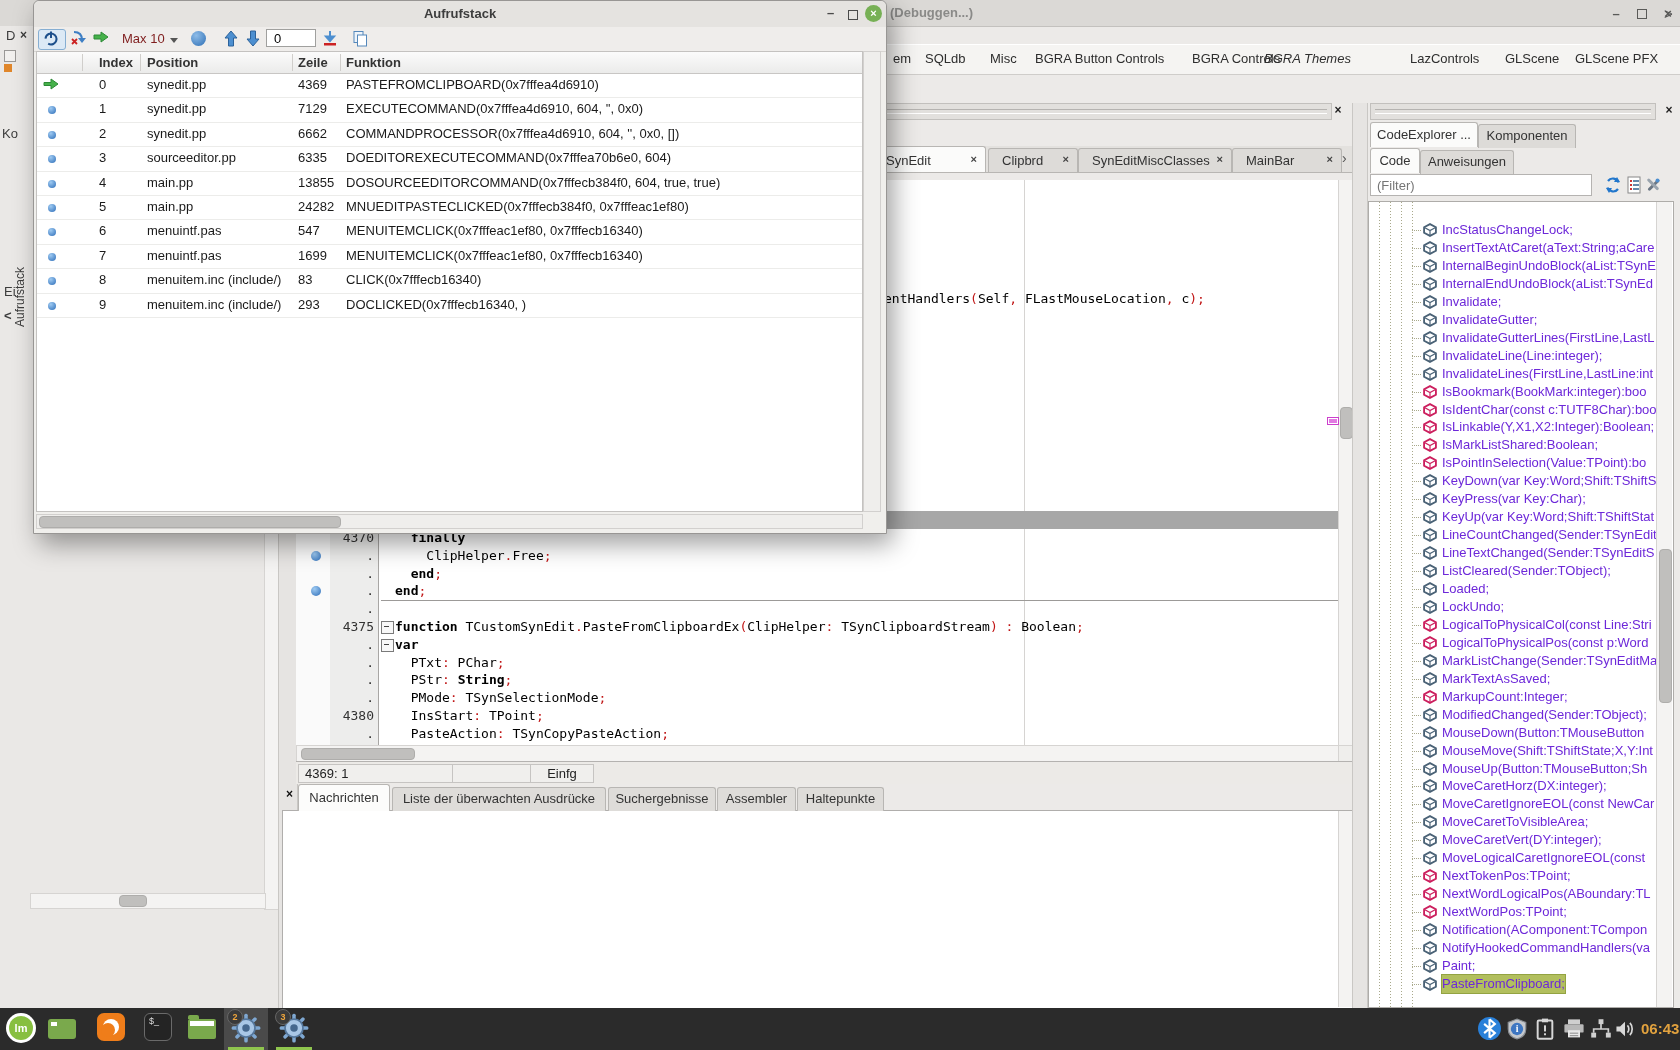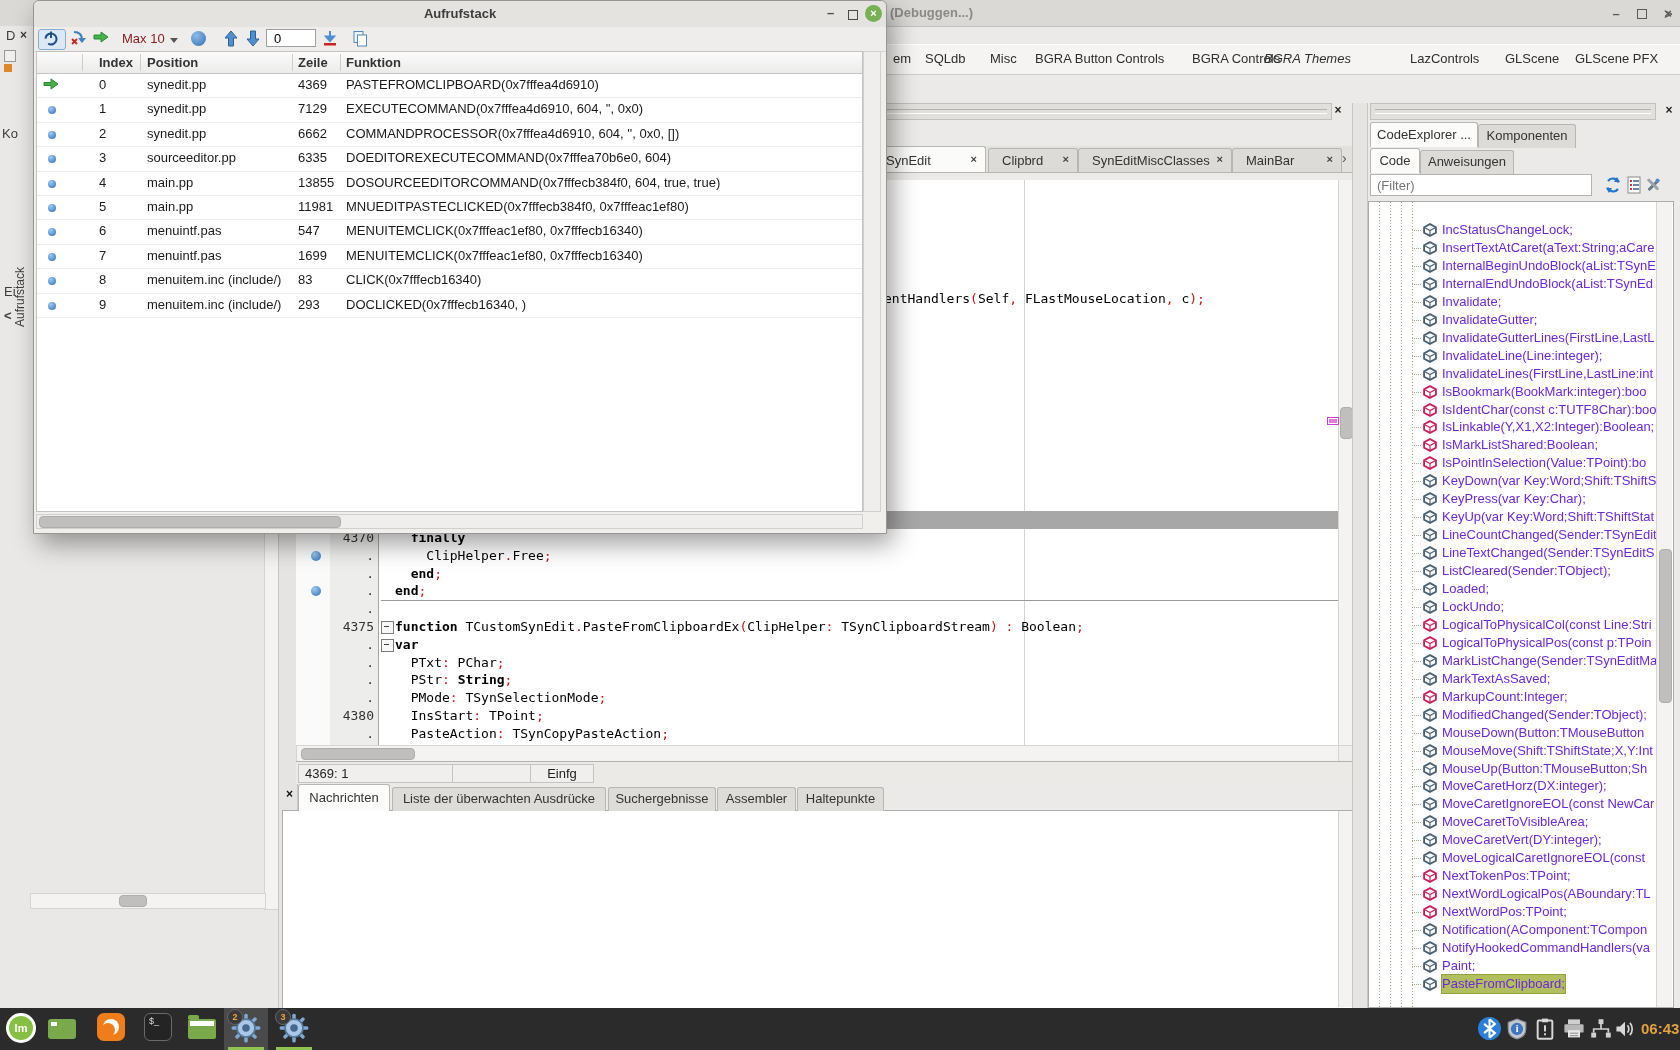--- a/index.html
+++ b/index.html
@@ -380,21 +380,21 @@
             <path d="M6.5 1 L12 4 V9 L6.5 12 L1 9 V4 Z" fill="#fff" stroke="#4a6276" stroke-width="1.7"></path>
             <path d="M1.3 4.2 L6.5 7 L11.7 4.2 M6.5 7 V11.5" fill="none" stroke="#4a6276" stroke-width="1.1"></path>
           </svg></span><span class="tl">LockUndo;</span></div>
       <div class="titem" style="top: 413.9px;"><span><svg width="14" height="14" viewBox="0 0 13 13">
             <path d="M6.5 1 L12 4 V9 L6.5 12 L1 9 V4 Z" fill="#fff" stroke="#cc1f5e" stroke-width="1.7"></path>
             <path d="M1.3 4.2 L6.5 7 L11.7 4.2 M6.5 7 V11.5" fill="none" stroke="#cc1f5e" stroke-width="1.1"></path>
           </svg></span><span class="tl">LogicalToPhysicalCol(const Line:Stri</span></div>
       <div class="titem" style="top: 431.85px;"><span><svg width="14" height="14" viewBox="0 0 13 13">
             <path d="M6.5 1 L12 4 V9 L6.5 12 L1 9 V4 Z" fill="#fff" stroke="#cc1f5e" stroke-width="1.7"></path>
             <path d="M1.3 4.2 L6.5 7 L11.7 4.2 M6.5 7 V11.5" fill="none" stroke="#cc1f5e" stroke-width="1.1"></path>
-          </svg></span><span class="tl">LogicalToPhysicalPos(const p:TPoin</span></div>
+          </svg></span><span class="tl">LogicalToPhysicalPos(const p:Word</span></div>
       <div class="titem" style="top: 449.8px;"><span><svg width="14" height="14" viewBox="0 0 13 13">
             <path d="M6.5 1 L12 4 V9 L6.5 12 L1 9 V4 Z" fill="#fff" stroke="#4a6276" stroke-width="1.7"></path>
             <path d="M1.3 4.2 L6.5 7 L11.7 4.2 M6.5 7 V11.5" fill="none" stroke="#4a6276" stroke-width="1.1"></path>
           </svg></span><span class="tl">MarkListChange(Sender:TSynEditMa</span></div>
       <div class="titem" style="top: 467.75px;"><span><svg width="14" height="14" viewBox="0 0 13 13">
             <path d="M6.5 1 L12 4 V9 L6.5 12 L1 9 V4 Z" fill="#fff" stroke="#4a6276" stroke-width="1.7"></path>
             <path d="M1.3 4.2 L6.5 7 L11.7 4.2 M6.5 7 V11.5" fill="none" stroke="#4a6276" stroke-width="1.1"></path>
           </svg></span><span class="tl">MarkTextAsSaved;</span></div>
       <div class="titem" style="top: 485.7px;"><span><svg width="14" height="14" viewBox="0 0 13 13">
             <path d="M6.5 1 L12 4 V9 L6.5 12 L1 9 V4 Z" fill="#fff" stroke="#cc1f5e" stroke-width="1.7"></path>
@@ -570,21 +570,21 @@
           <span class="cs-ball"></span>
           <span class="cell" style="left:62px;">4</span>
           <span class="cell" style="left:110px;">main.pp</span>
           <span class="cell" style="left:261px;">13855</span>
           <span class="cell" style="left:309px;">DOSOURCEEDITORCOMMAND(0x7fffecb384f0, 604, true, true)</span>
         </div>
         <div class="cs-row" style="top: 143px;">
           <span class="cs-ball"></span>
           <span class="cell" style="left:62px;">5</span>
           <span class="cell" style="left:110px;">main.pp</span>
-          <span class="cell" style="left:261px;">11981</span>
+          <span class="cell" style="left:261px;">24282</span>
           <span class="cell" style="left:309px;">MNUEDITPASTECLICKED(0x7fffecb384f0, 0x7fffeac1ef80)</span>
         </div>
         <div class="cs-row" style="top: 167.4px;">
           <span class="cs-ball"></span>
           <span class="cell" style="left:62px;">6</span>
           <span class="cell" style="left:110px;">menuintf.pas</span>
           <span class="cell" style="left:261px;">547</span>
           <span class="cell" style="left:309px;">MENUITEMCLICK(0x7fffeac1ef80, 0x7fffecb16340)</span>
         </div>
         <div class="cs-row" style="top: 191.8px;">

